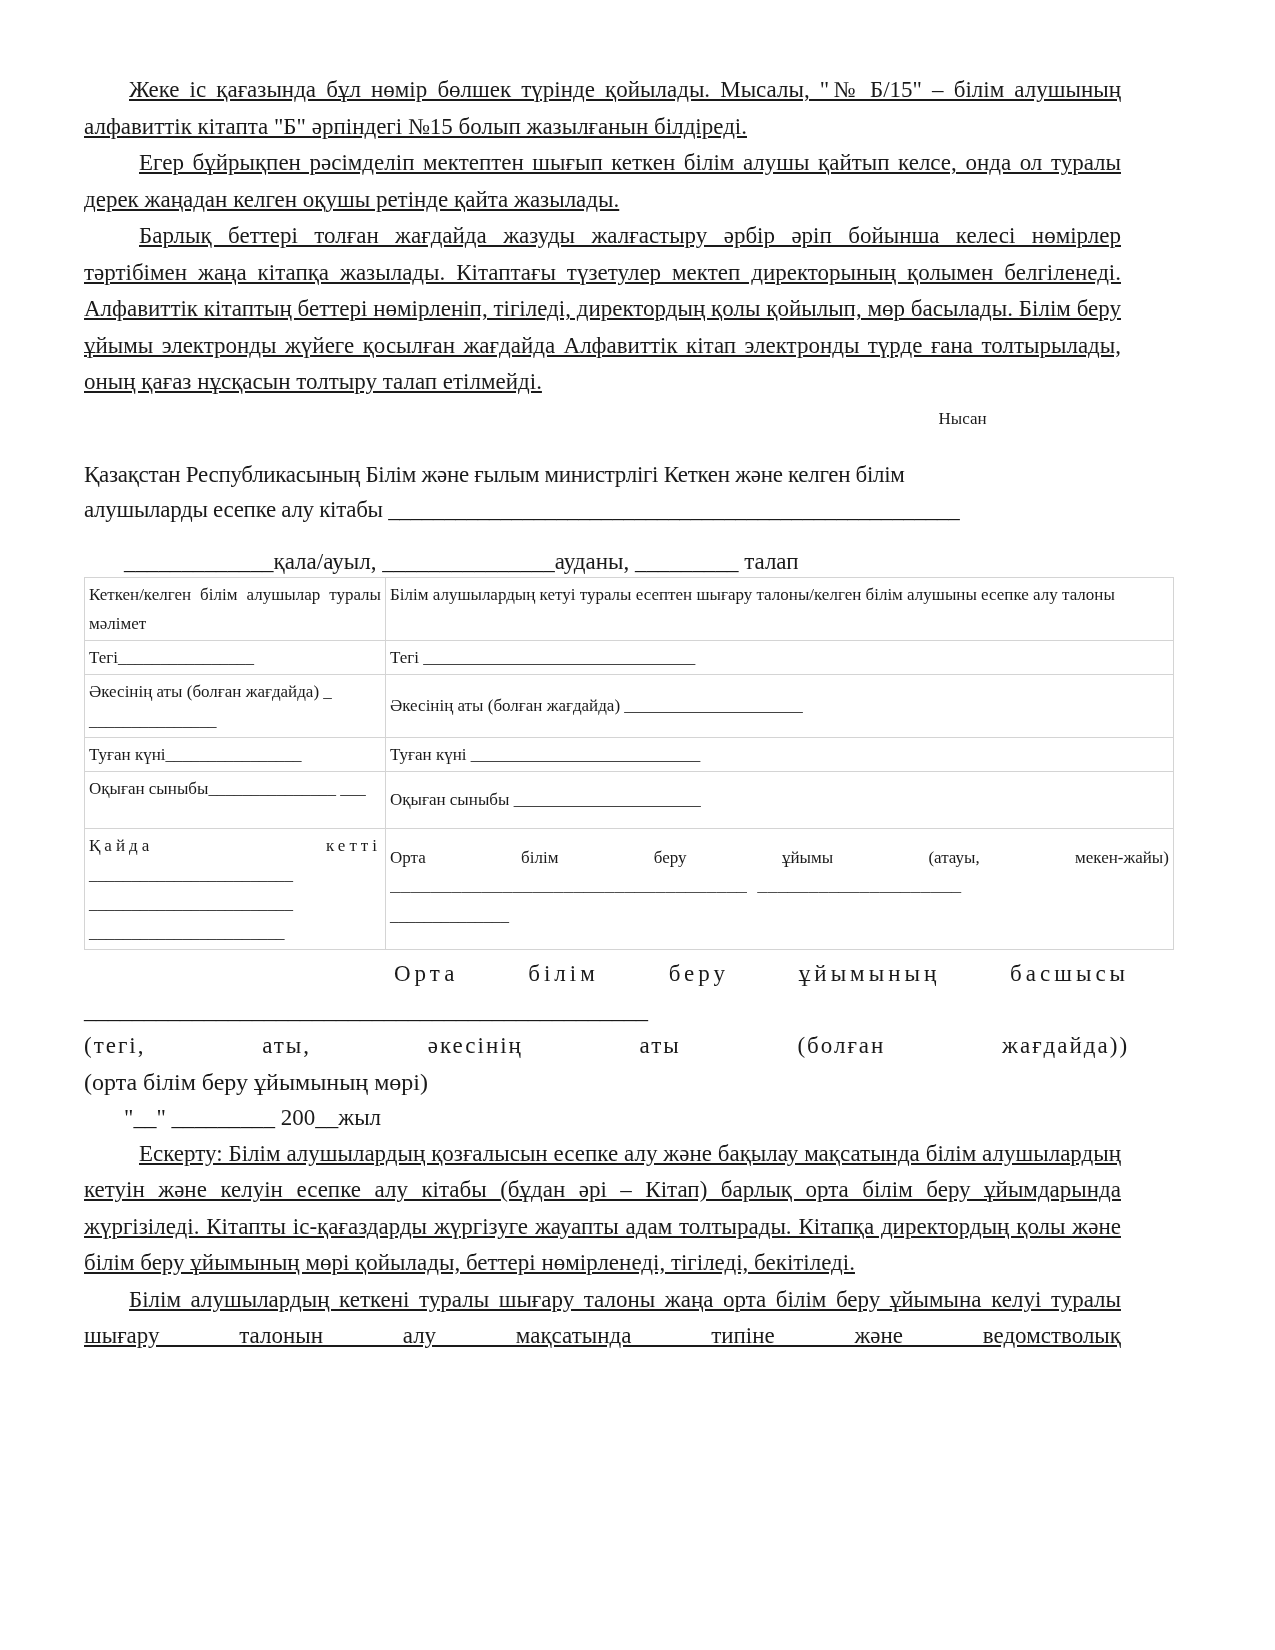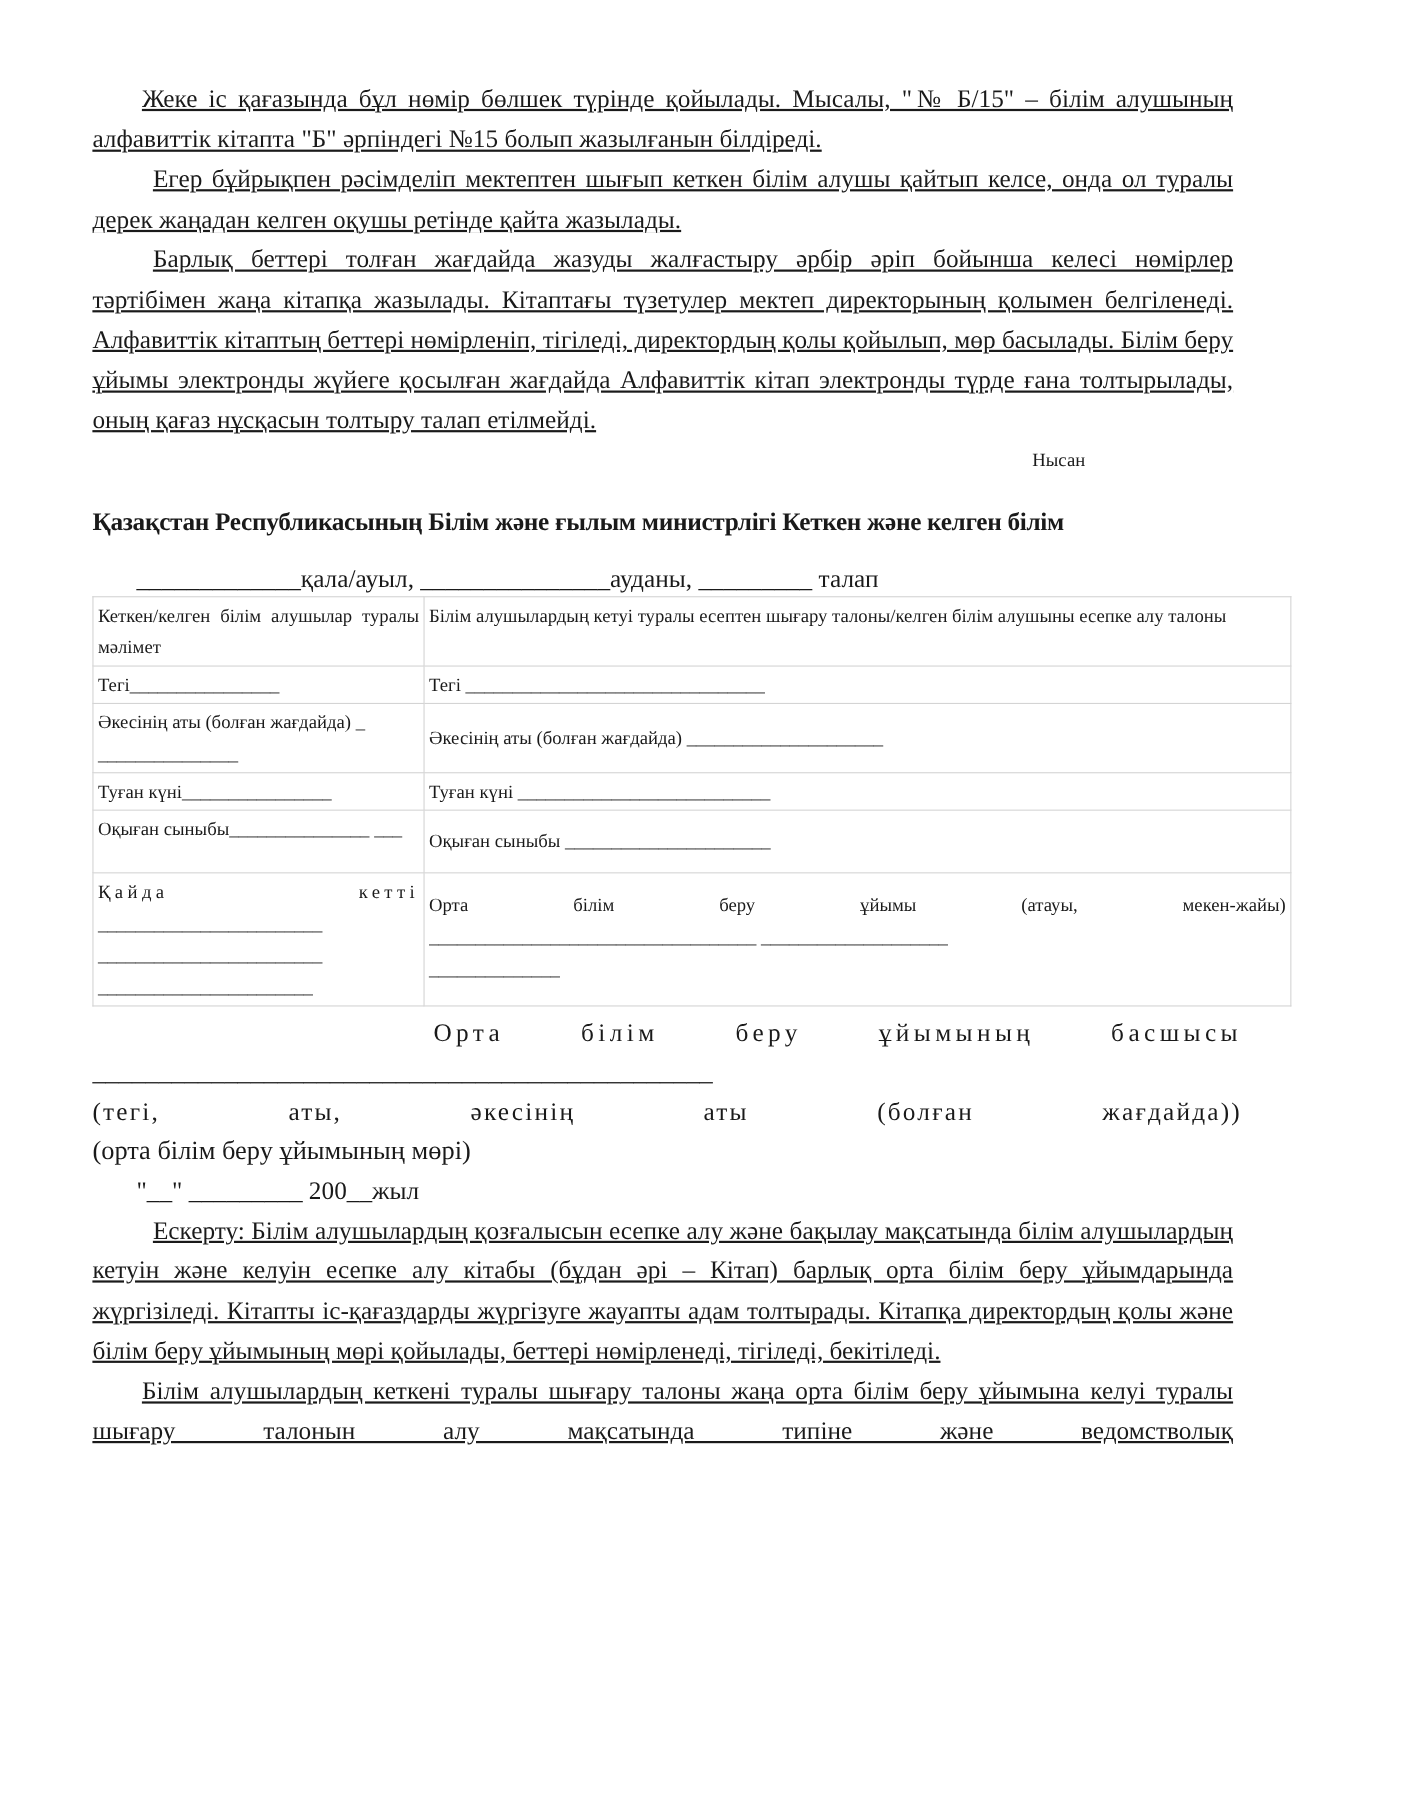--- a/index.html
+++ b/index.html
@@ -3,21 +3,21 @@
   <meta charset="utf-8">
   <style>
     html, body { margin: 0; padding: 0; background: #ffffff; }
     body { width: 1275px; height: 1650px; position: relative; overflow: hidden;
            font-family: "Liberation Serif", "DejaVu Serif", serif; color: #1a1a1a; }
     .page { position: absolute; left: 84px; top: 72px; width: 1037px; }
     .p { font-size: 23px; line-height: 36.5px; margin: 0; text-align: justify; text-decoration: underline; }
     .indent { text-indent: 45px; }
     .indent2 { text-indent: 55px; }
     .nysan { font-size: 17px; text-align: center; padding-left: 720px; margin: 6px 0 0 0; line-height: 24px; }
-    .title { font-weight: bold; font-size: 23px; line-height: 35px; margin: 26px 0 0 0; letter-spacing: -0.3px; }
+    .title { font-weight: normal; font-size: 23px; line-height: 35px; margin: 26px 0 0 0; letter-spacing: -0.3px; }
     .loc { font-size: 23px; line-height: 30px; margin: 20px 0 0 40px; }
     table.form { border-collapse: collapse; width: 1090px; margin-top: 0; }
     table.form td { border: 1.5px solid #d4d4d4; font-size: 17px; line-height: 29px; padding: 2px 4px; vertical-align: top; }
     td.c1 { width: 292px; }
     td.mid { vertical-align: middle !important; }
     .just { text-align: justify; text-align-last: justify; }
     .sig-title { font-size: 23px; letter-spacing: 4px; margin: 6px 0 0 310px; line-height: 36px; text-align: justify; text-align-last: justify; width: 735px; }
     .sig-line { font-size: 24px; line-height: 36px; margin: 0; }
     .sig-name { font-size: 23px; letter-spacing: 2px; line-height: 36px; text-align: justify; text-align-last: justify; width: 1045px; }
     .date { font-size: 23px; line-height: 36px; margin-left: 40px; }
@@ -28,20 +28,21 @@
 <div class="page">
 
   <p class="p indent">Жеке іс қағазында бұл нөмір бөлшек түрінде қойылады. Мысалы, "№ Б/15" – білім алушының алфавиттік кітапта "Б" әрпіндегі №15 болып жазылғанын білдіреді.</p>
   <p class="p indent2">Егер бұйрықпен рәсімделіп мектептен шығып кеткен білім алушы қайтып келсе, онда ол туралы дерек жаңадан келген оқушы ретінде қайта жазылады.</p>
   <p class="p indent2">Барлық беттері толған жағдайда жазуды жалғастыру әрбір әріп бойынша келесі нөмірлер тәртібімен жаңа кітапқа жазылады. Кітаптағы түзетулер мектеп директорының қолымен белгіленеді. Алфавиттік кітаптың беттері нөмірленіп, тігіледі, директордың қолы қойылып, мөр басылады. Білім беру ұйымы электронды жүйеге қосылған жағдайда Алфавиттік кітап электронды түрде ғана толтырылады, оның қағаз нұсқасын толтыру талап етілмейді.</p>
 
   <p class="nysan">Нысан</p>
 
   <div class="title">
     <div>Қазақстан Республикасының Білім және ғылым министрлігі Кеткен және келген білім</div>
+    <div style="white-space:nowrap;overflow:hidden;">алушыларды есепке алу кітабы ___________________________________________________</div>
   </div>
 
   <div class="loc">_____________қала/ауыл, _______________ауданы, _________ талап</div>
 
   <table class="form">
     <tbody>
         <tr>
       <td class="c1 just" style="text-align-last:left;">Кеткен/келген білім алушылар туралы мәлімет</td>
       <td>Білім алушылардың кетуі туралы есептен шығару талоны/келген білім алушыны есепке алу талоны</td>
     </tr>
@@ -73,21 +74,21 @@
       </td>
       <td style="padding-top:14px;">
         <div style="display:flex;justify-content:space-between;">
           <span>Орта</span>
           <span>білім</span>
           <span>беру</span>
           <span>ұйымы</span>
           <span>(атауы,</span>
           <span>мекен-жайы)</span>
         </div>
-        <div style="white-space:nowrap;overflow:hidden;">___________________________________ ____________________</div>
+        <div style="white-space:nowrap;overflow:hidden;font-family:Liberation Mono, monospace;">___________________________________ ____________________</div>
         <div>______________</div>
       </td>
     </tr>
   </tbody>
     </table>
 
   <div class="sig-title">
     <span>Орта</span>
     <span>білім</span>
     <span>беру</span>

